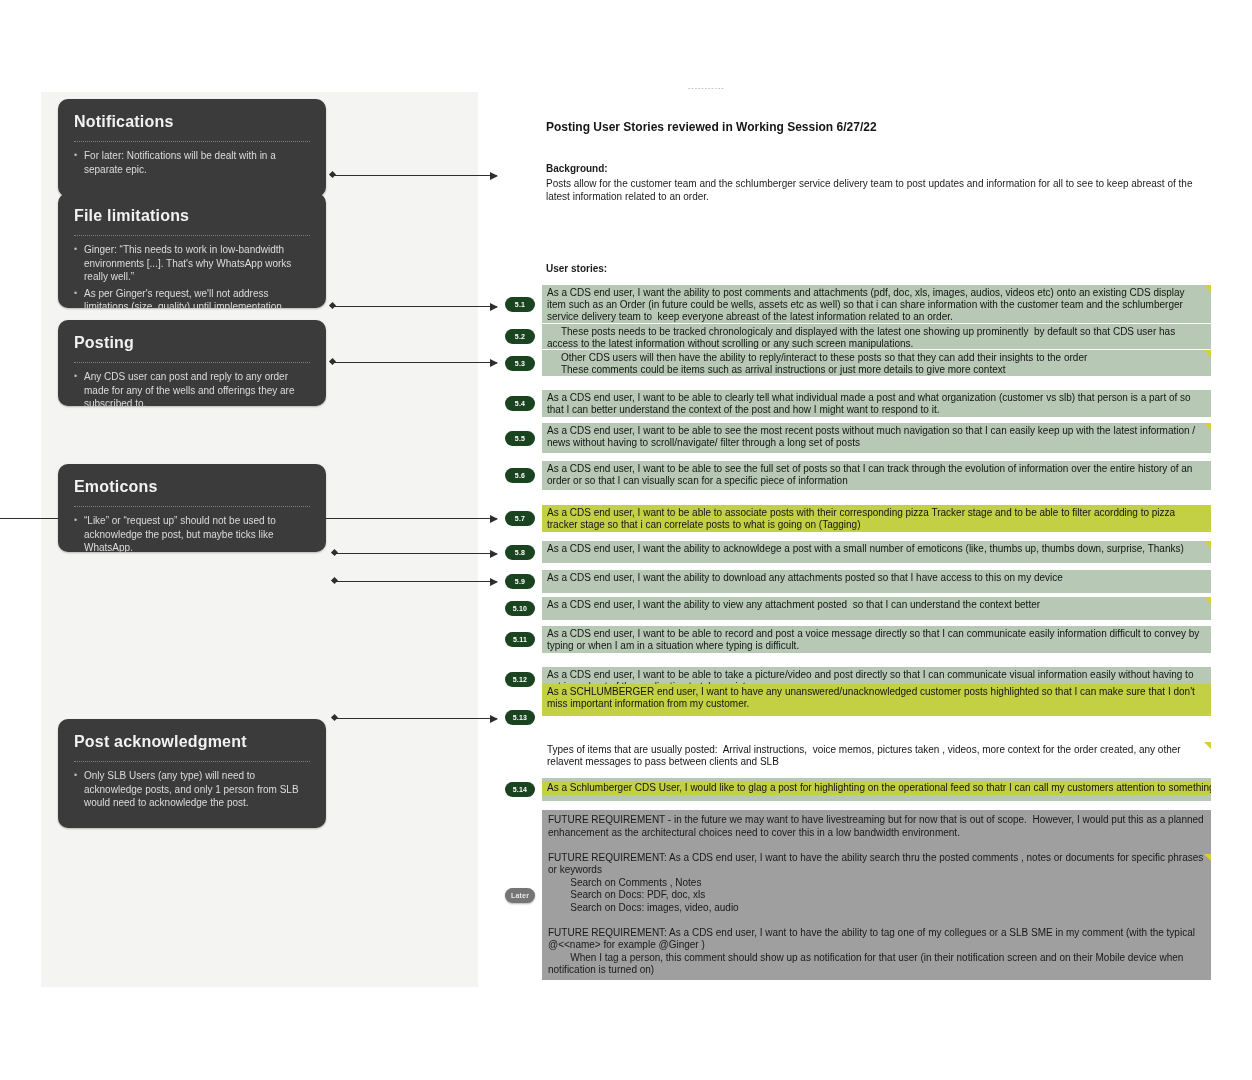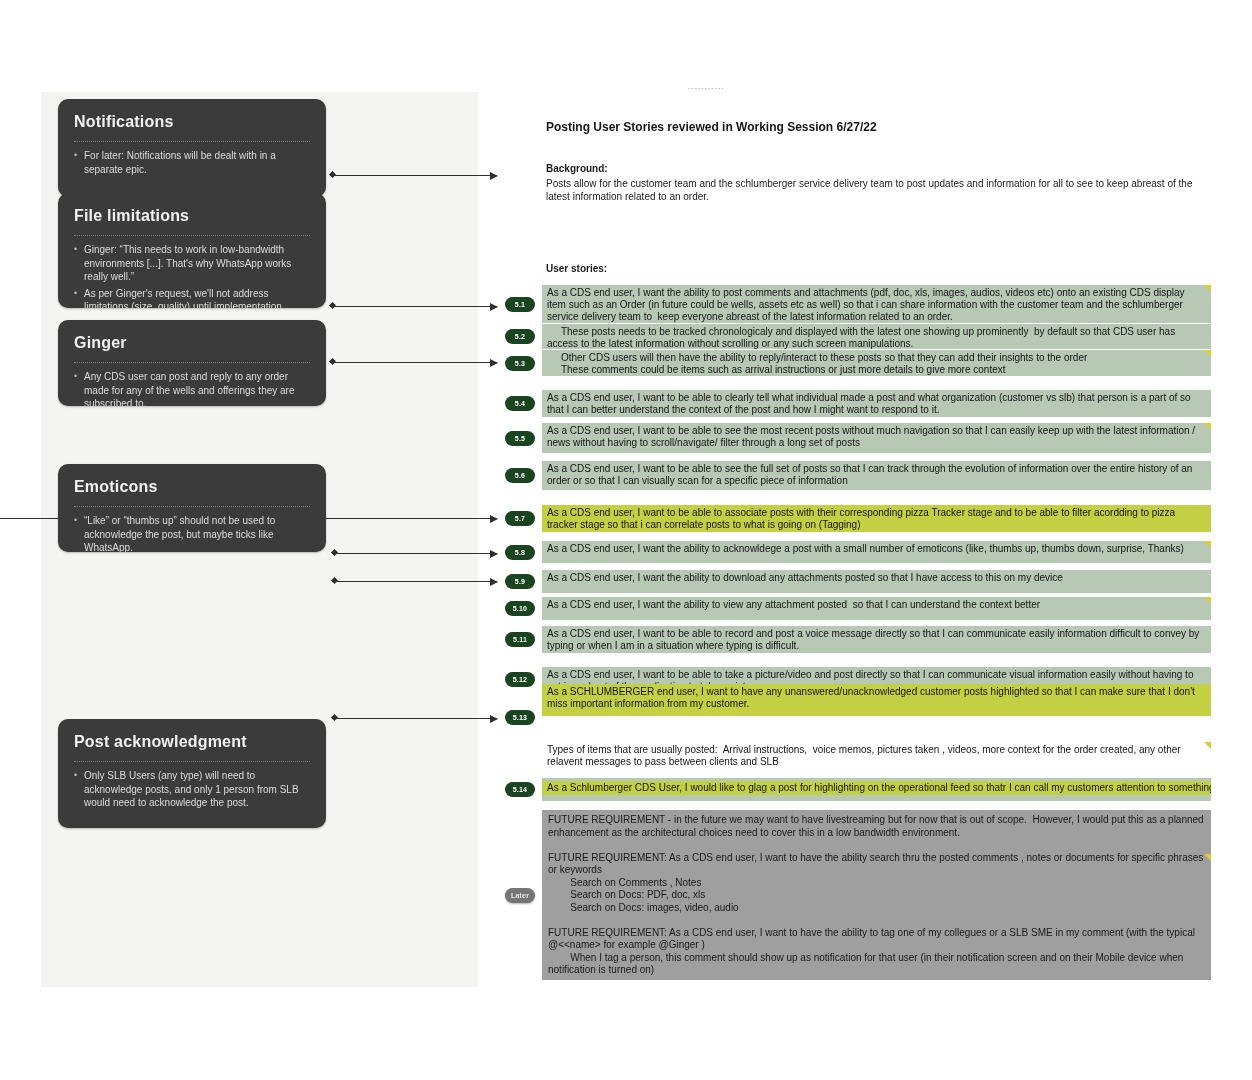--- a/index.html
+++ b/index.html
@@ -76,31 +76,31 @@
     </div>
     <div class="card" style="top: 193px; height: 115px;">
       <h2>File limitations</h2>
       <div class="divider"></div>
       <ul>
         <li>Ginger: “This needs to work in low-bandwidth environments [...]. That's why WhatsApp works really well.”</li>
         <li>As per Ginger's request, we'll not address limitations (size, quality) until implementation.</li>
       </ul>
     </div>
     <div class="card" style="top: 320px; height: 86px;">
-      <h2>Ginger</h2>
+      <h2>Posting</h2>
       <div class="divider"></div>
       <ul>
         <li>Any CDS user can post and reply to any order made for any of the wells and offerings they are subscribed to.</li>
       </ul>
     </div>
     <div class="card" style="top: 464px; height: 88px;">
       <h2>Emoticons</h2>
       <div class="divider"></div>
       <ul>
-        <li>“Like” or “thumbs up” should not be used to acknowledge the post, but maybe ticks like WhatsApp.</li>
+        <li>“Like” or “request up” should not be used to acknowledge the post, but maybe ticks like WhatsApp.</li>
       </ul>
     </div>
     <div class="card" style="top: 719px; height: 109px;">
       <h2>Post acknowledgment</h2>
       <div class="divider"></div>
       <ul>
         <li>Only SLB Users (any type) will need to acknowledge posts, and only 1 person from SLB would need to acknowledge the post.</li>
       </ul>
     </div>
     <div class="arrow" style="left: 330px; top: 175px; width: 167px;"></div>

